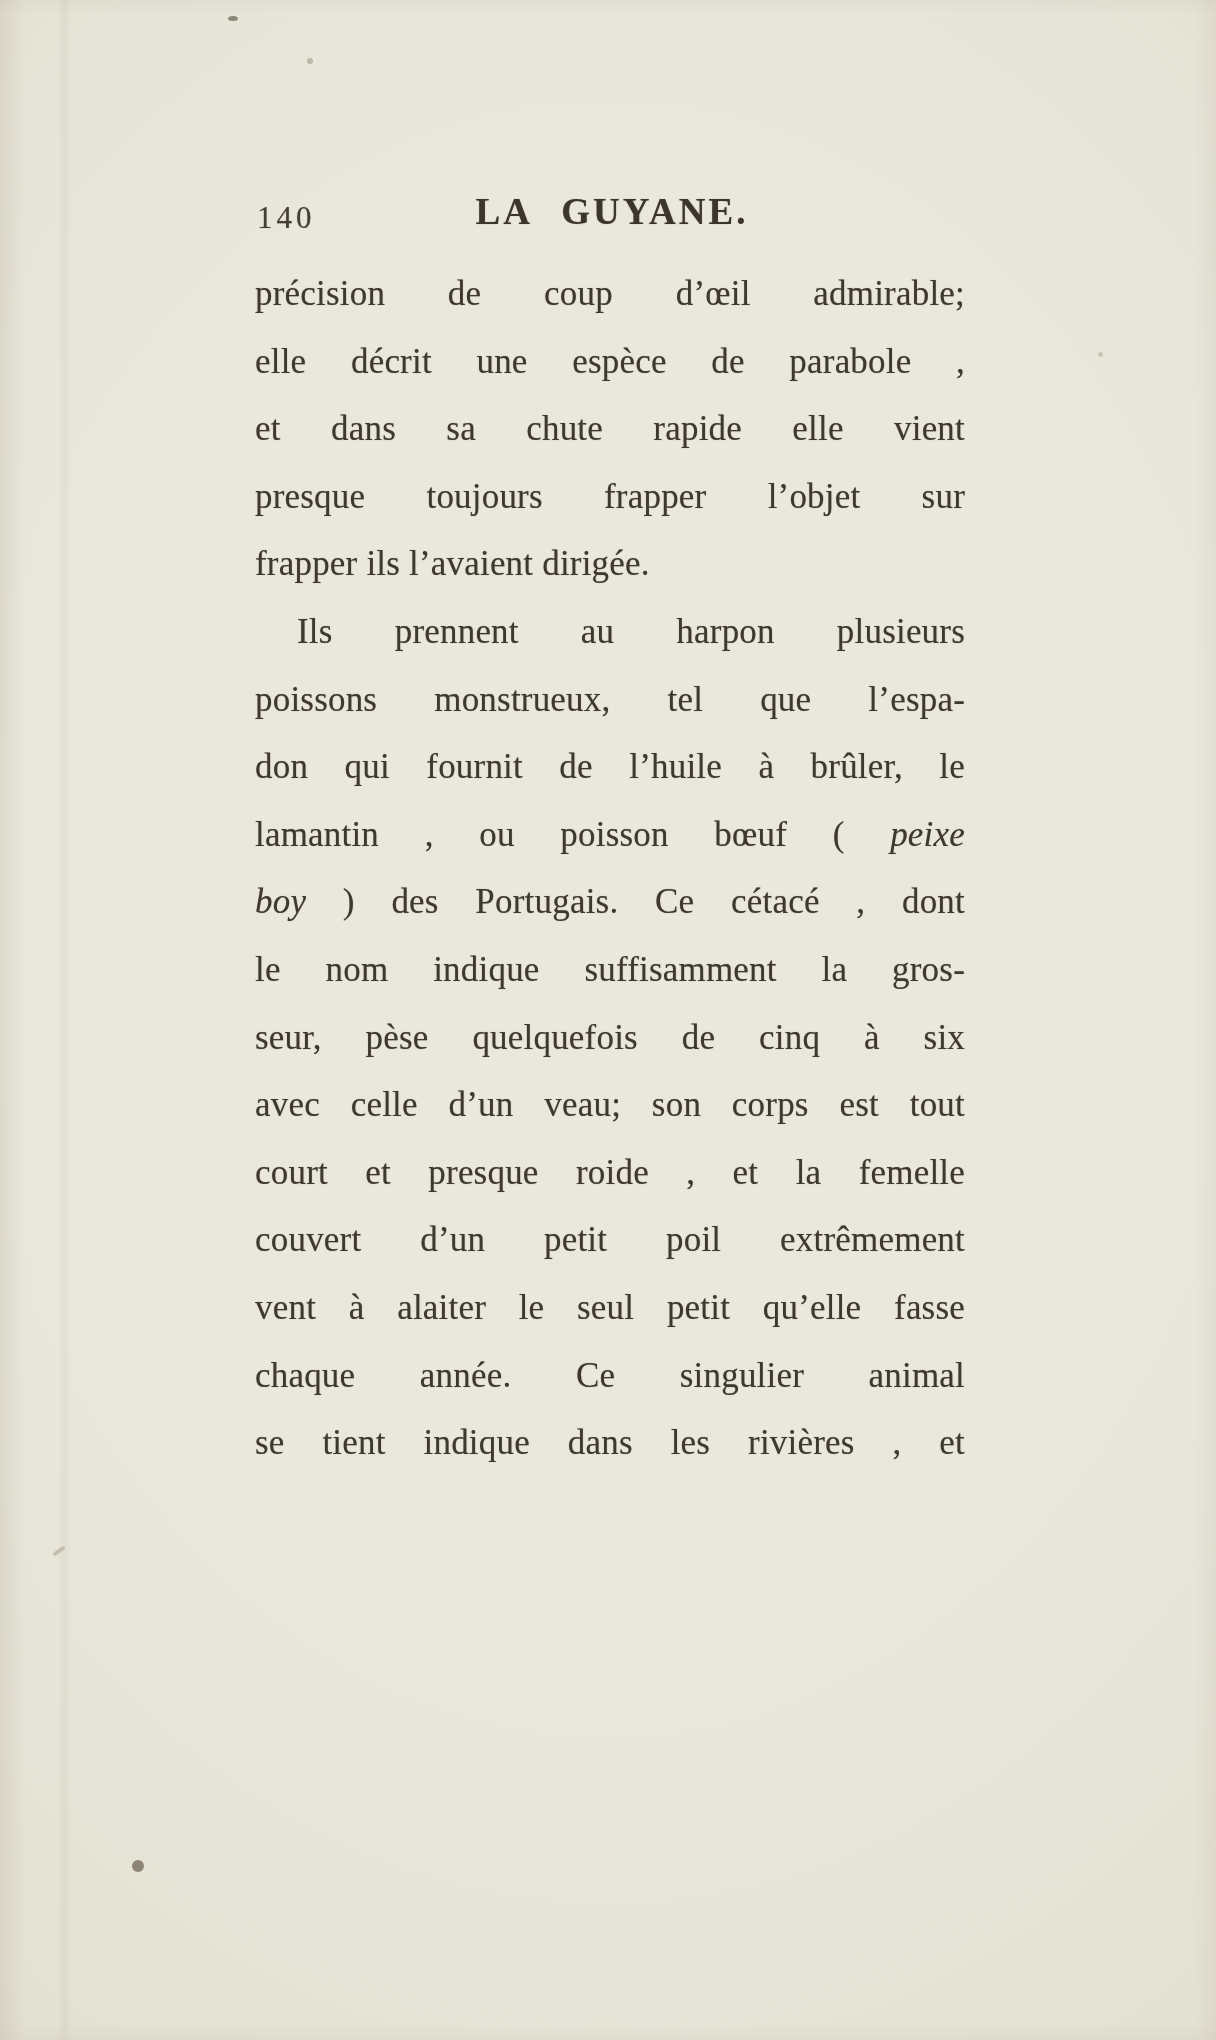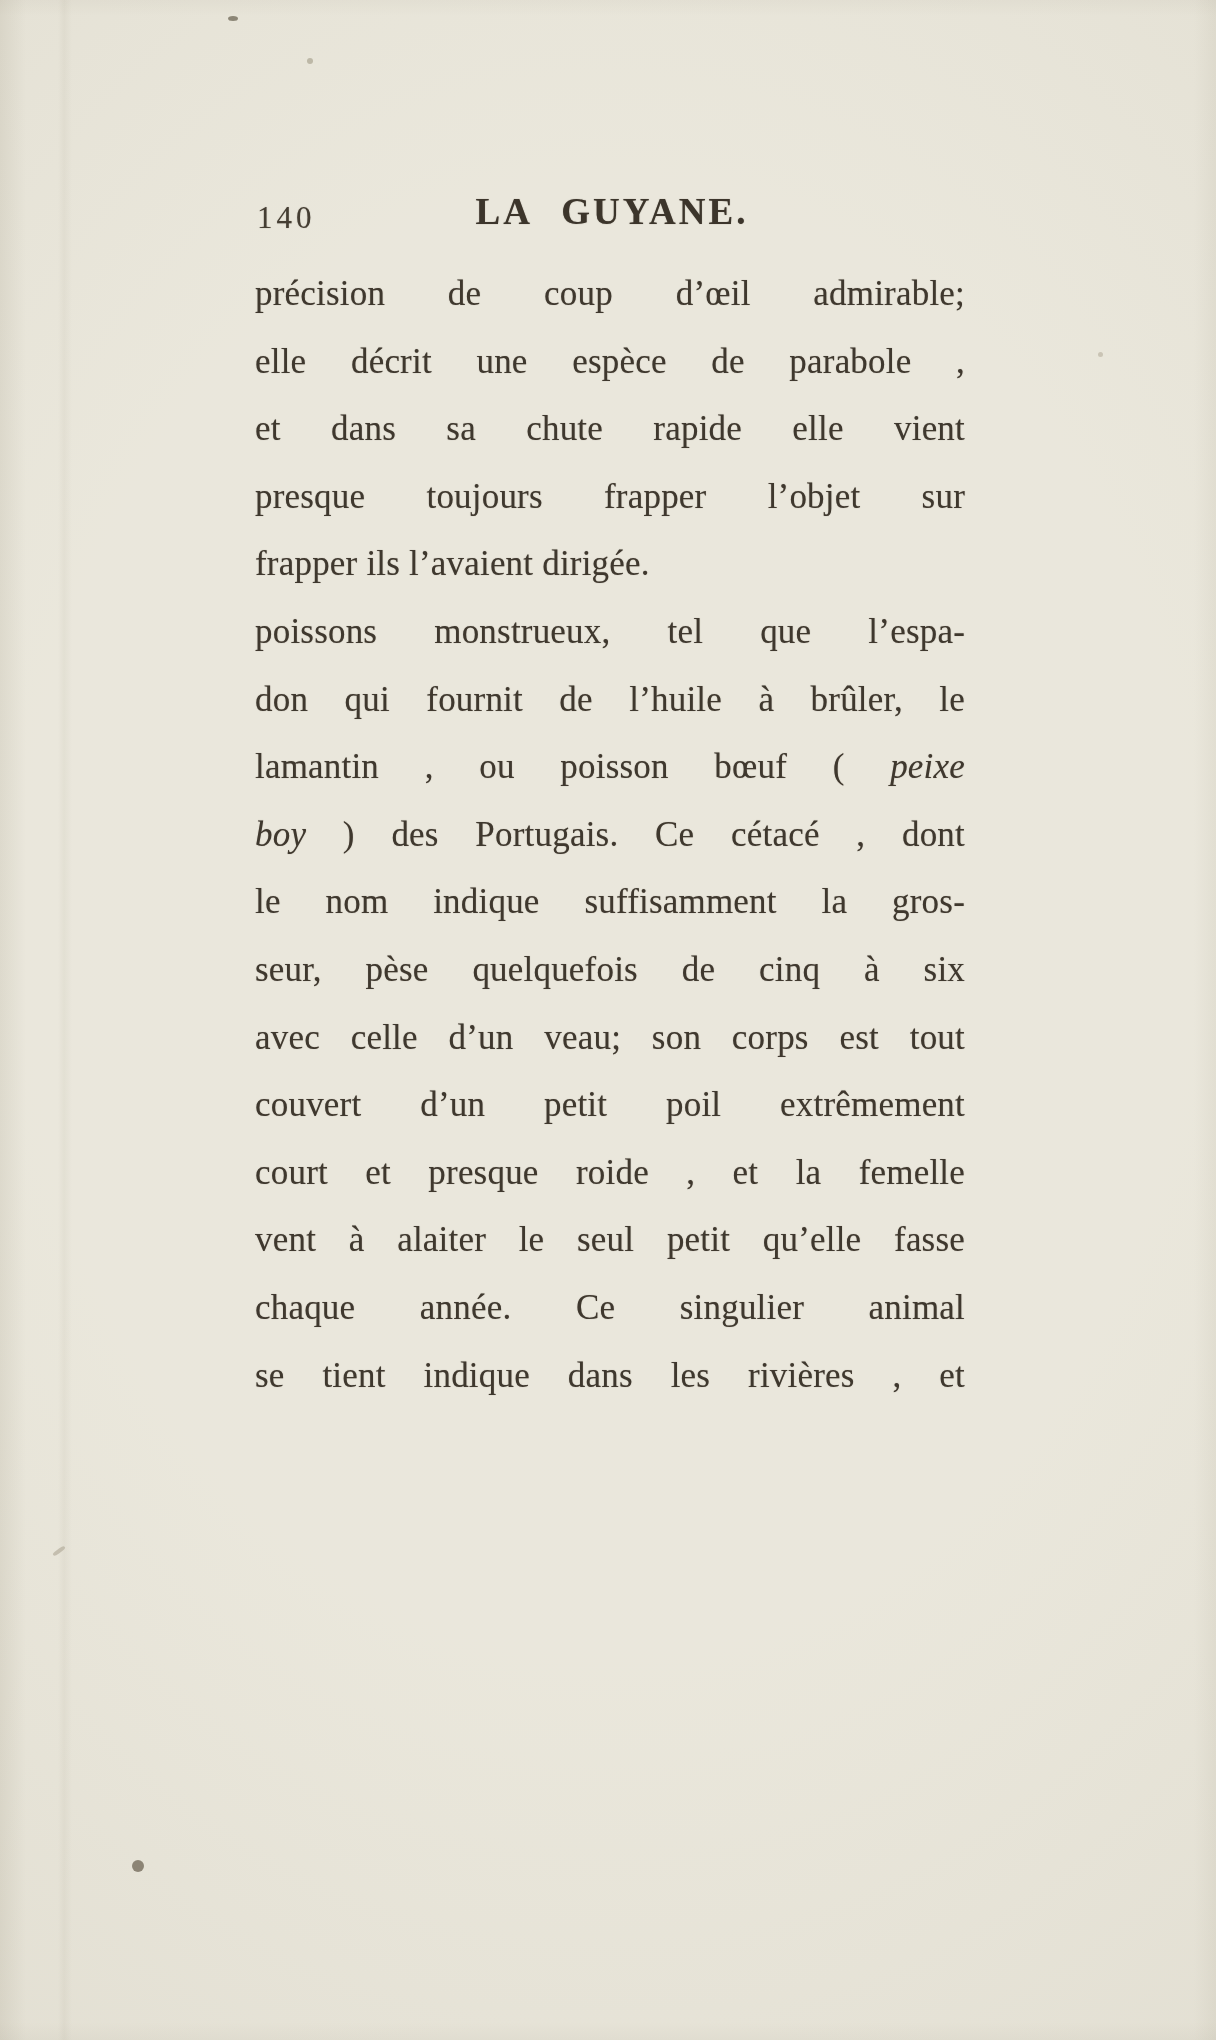--- a/index.html
+++ b/index.html
@@ -62,27 +62,28 @@
     <div class="header">
       <span class="pagenum">140</span>
       <span class="title">LA GUYANE.</span>
     </div>
     <div class="body-lines">
         <div class="line just"><span>précision de coup d’œil admirable;</span></div>
         <div class="line just"><span>elle décrit une espèce de parabole ,</span></div>
         <div class="line just"><span>et dans sa chute rapide elle vient</span></div>
         <div class="line just"><span>presque toujours frapper l’objet sur</span></div>
         <div class="line"><span>frapper ils l’avaient dirigée.</span></div>
+        <div class="line just indent"><span>Ils prennent au harpon plusieurs</span></div>
         <div class="line just"><span>poissons monstrueux, tel que l’espa-</span></div>
         <div class="line just"><span>don qui fournit de l’huile à brûler, le</span></div>
         <div class="line just"><span>lamantin , ou poisson bœuf ( </span><span class="it">peixe</span></div>
         <div class="line just"><span class="it">boy</span><span> ) des Portugais. Ce cétacé , dont</span></div>
         <div class="line just"><span>le nom indique suffisamment la gros-</span></div>
         <div class="line just"><span>seur, pèse quelquefois de cinq à six</span></div>
         <div class="line just"><span>avec celle d’un veau; son corps est tout</span></div>
+        <div class="line just"><span>court et presque roide , et la femelle</span></div>
         <div class="line just"><span>couvert d’un petit poil extrêmement</span></div>
-        <div class="line just"><span>court et presque roide , et la femelle</span></div>
         <div class="line just"><span>vent à alaiter le seul petit qu’elle fasse</span></div>
         <div class="line just"><span>chaque année. Ce singulier animal</span></div>
         <div class="line just"><span>se tient indique dans les rivières , et</span></div>
       </div>
   </div>
 </div>
 
 </body></html>

